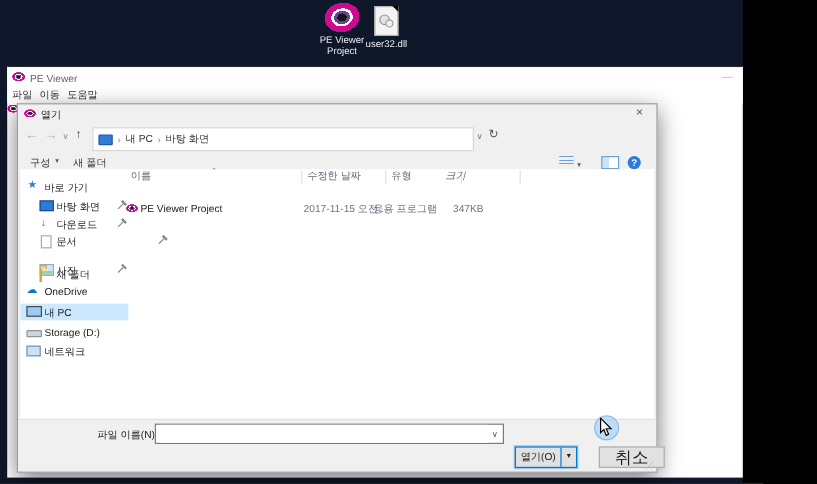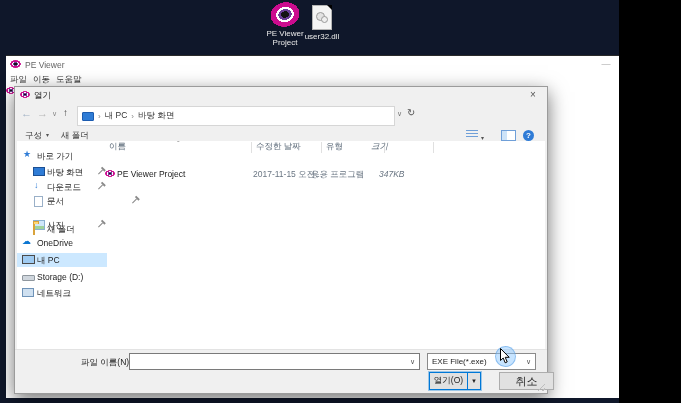--- a/index.html
+++ b/index.html
@@ -82,21 +82,21 @@
   .fn-input input{border:0;outline:0;width:270px;height:13px;margin-left:3px;font-size:8.5px;font-family:"Liberation Sans",sans-serif;}
   .combo-caret{position:absolute;right:4px;top:4px;font-size:7px;color:#555;}
   .ft-select{position:absolute;left:412px;top:3px;width:107px;height:15px;background:#fff;border:1px solid #8a8a8a;}
   .ft-select .v{position:absolute;left:4px;top:3px;font-size:8px;color:#222;white-space:nowrap;}
   .btn-open{position:absolute;left:414px;top:22px;width:50px;height:16px;background:#e1e1e1;border:1px solid #0078d7;
             box-shadow:0 0 0 1px rgba(0,120,215,.35);display:flex;align-items:center;}
   .btn-open .lab{flex:1;text-align:center;font-size:8.5px;}
   .btn-open .div{width:1px;height:100%;background:#0078d7;}
   .btn-open .car{width:12px;text-align:center;font-size:6px;color:#222;}
   .btn-cancel{position:absolute;left:484px;top:22px;width:53px;height:16px;background:#e1e1e1;border:1px solid #adadad;
-              text-align:center;line-height:16px;font-size:11px;}
+              text-align:center;line-height:16px;font-size:14px;}
   .grip{position:absolute;right:2px;bottom:2px;width:8px;height:8px;
         background:repeating-linear-gradient(135deg,#bdbdbd 0 1px,transparent 1px 3px);
         clip-path:polygon(100% 0,100% 100%,0 100%);}
   
   .touch{position:absolute;left:495px;top:346px;width:19px;height:19px;border-radius:50%;
          background:rgba(130,195,255,.45);border:1px solid rgba(90,160,230,.55);z-index:50;}
   .cursor{position:absolute;left:500px;top:348px;z-index:51;}
 </style>
 </head>
 <body>
@@ -174,21 +174,21 @@
         <span class="hdr" style="left:309px;">유형</span>
         <span class="hline" style="left:367px;"></span>
         <span class="hdr" style="left:354px;font-style:italic;">크기</span>
         <span class="hline" style="left:416px;"></span>
 
         <div class="frow">
           <span class="eye eye-xs" style="left:0;top:4px;"></span>
           <span style="left:12px;color:#222;">PE Viewer Project</span>
           <span style="left:148px;color:#6a7683;">2017-11-15 오전...</span>
           <span style="left:206px;color:#6a7683;">응용 프로그램</span>
-          <span style="left:274px;width:56px;text-align:left;color:#6a7683;font-style:italic;">347KB</span>
+          <span style="left:242px;width:56px;text-align:right;color:#6a7683;">347KB</span>
         </div>
 
         <div class="sb-item grp" style="top:8px;">
           <span class="sbi" style="left:6px;color:#2f7cd6;font-size:9px;top:0;">★</span>
           <span class="sb-label">바로 가기</span>
         </div>
         <div class="sb-item" style="top:24px;">
           <span class="sbi ic-desktop" style="left:16px;"></span>
           <span class="sb-label">바탕 화면</span>
           <span class="pin"></span>
@@ -229,24 +229,20 @@
           <span class="sb-label">네트워크</span>
         </div>
       </div>
 
       <div class="footer">
         <span class="fn-label">파일 이름(N):</span>
         <div class="fn-input">
           <input value="" style="">
           <span class="combo-caret">∨</span>
         </div>
-        <div class="ft-select">
-          <span class="v">EXE File(*.exe)</span>
-          <span class="combo-caret">∨</span>
-        </div>
         <div class="btn-open">
           <span class="lab">열기(O)</span>
           <span class="div"></span>
           <span class="car">▼</span>
         </div>
         <div class="btn-cancel">취소</div>
         <span class="grip"></span>
       </div>
     </div>
   </div>

